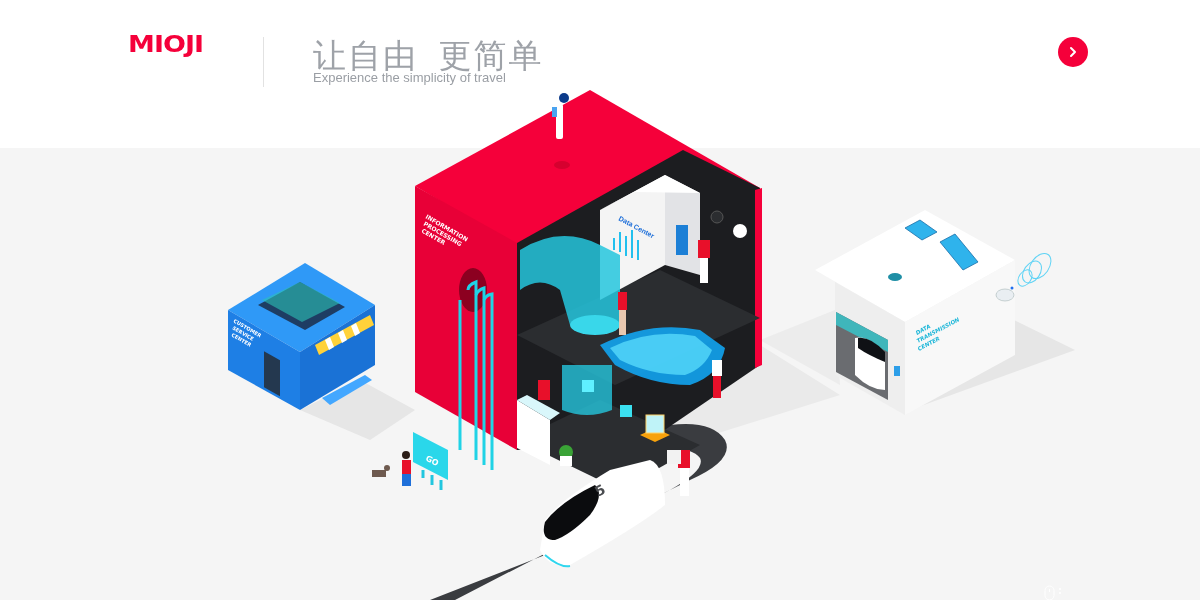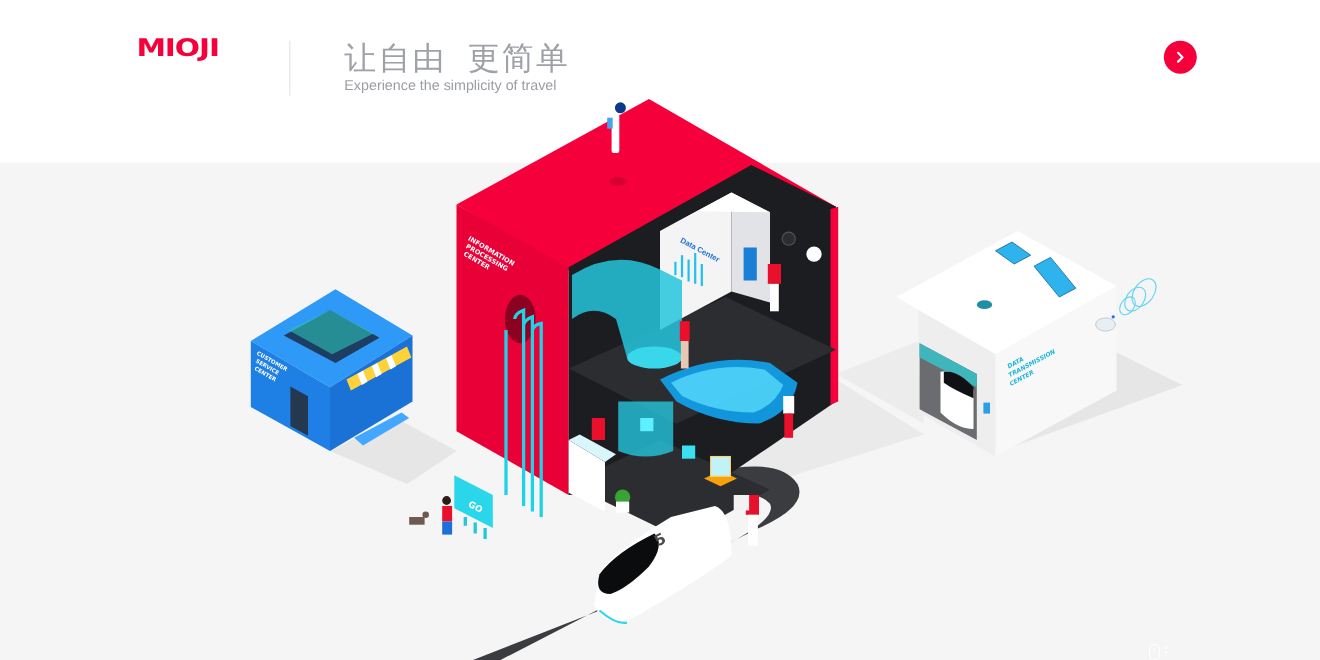--- a/index.html
+++ b/index.html
@@ -1,23 +1,23 @@
 <!DOCTYPE html>
 <html><head>
 <meta charset="utf-8">
 <style>
   * { margin: 0; padding: 0; box-sizing: border-box; }
   html, body { width: 1200px; height: 600px; overflow: hidden; background: #ffffff; }
   body { position: relative; font-family: "Liberation Sans", "DejaVu Sans", sans-serif; }
   .header { position: absolute; left: 0; top: 0; width: 1200px; height: 148px; background: #ffffff; }
   .stage { position: absolute; left: 0; top: 148px; width: 1200px; height: 452px; background: #f5f5f5; }
-  .logo { position: absolute; left: 124px; top: 34px; width: 104px; height: 26px; }
+  .logo { position: absolute; left: 99px; top: 34px; width: 104px; height: 26px; text-align: right; }
   .logo-text { font-family: "DejaVu Sans", sans-serif; font-weight: 900; font-size: 27px; letter-spacing: -1px; color: #f5003a; line-height: 26px; transform: scaleY(0.82); transform-origin: top left; }
   .divider { position: absolute; left: 263px; top: 37px; width: 1px; height: 50px; background: #e2e2e2; }
-  .slogan { position: absolute; left: 313px; top: 34px; font-size: 29px; color: #9ea2a8; letter-spacing: 2px; word-spacing: 8px; font-family: "DejaVu Sans", sans-serif; font-weight: 300; }
+  .slogan { position: absolute; left: 313px; top: 34px; font-size: 33px; color: #9ea2a8; letter-spacing: 2px; word-spacing: 8px; font-family: "DejaVu Sans", sans-serif; font-weight: 300; }
   .sub-slogan { position: absolute; left: 313px; top: 70px; font-size: 13px; color: #9a9ea4; }
   .next-btn { position: absolute; left: 1058px; top: 37px; width: 30px; height: 30px; border-radius: 50%; background: #f5003a; cursor: pointer; display: flex; align-items: center; justify-content: center; }
   .scene { position: absolute; left: 0; top: 0; width: 1200px; height: 600px; pointer-events: none; }
   .scene .clickable { pointer-events: auto; }
   .scroll-hint { position: absolute; left: 1043px; top: 585px; width: 24px; height: 15px; }
 </style>
 </head>
 <body>
 
 <div class="header"></div>

